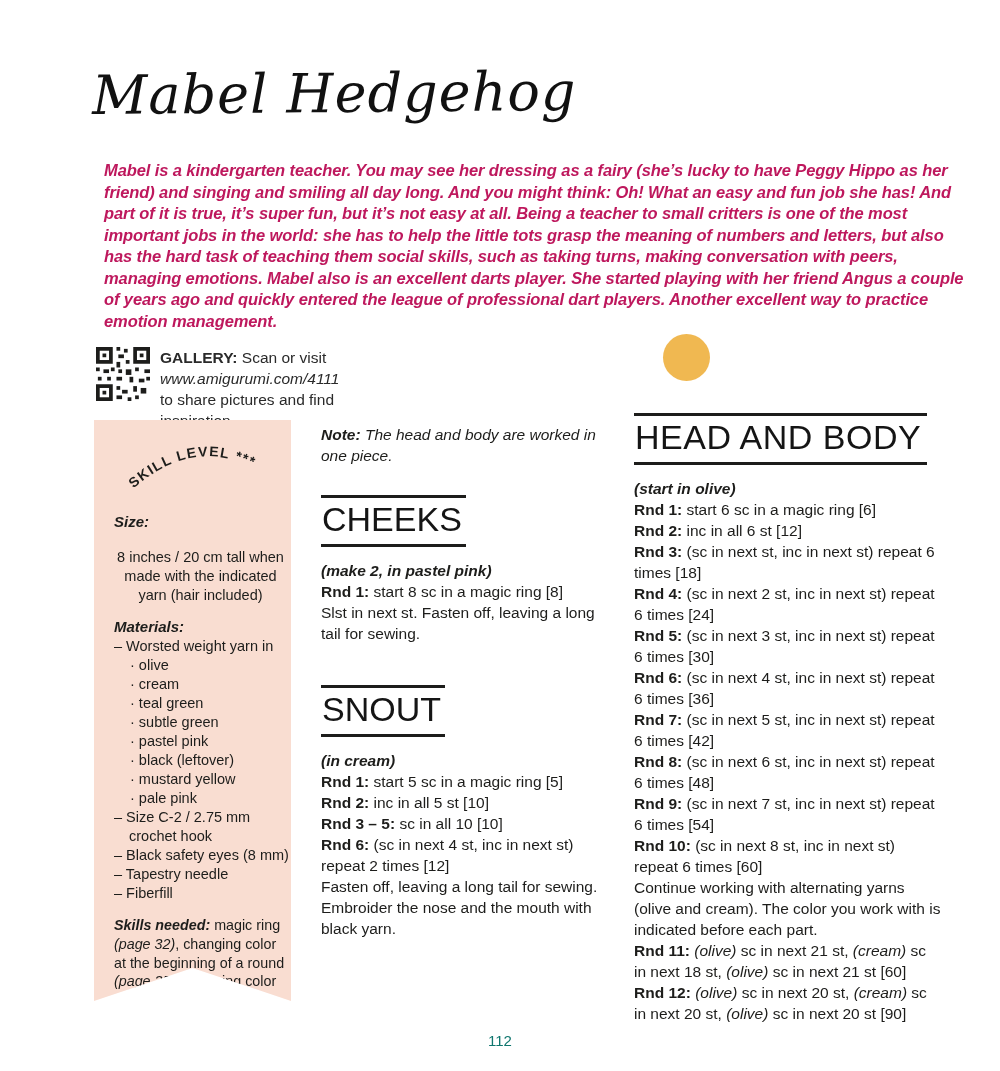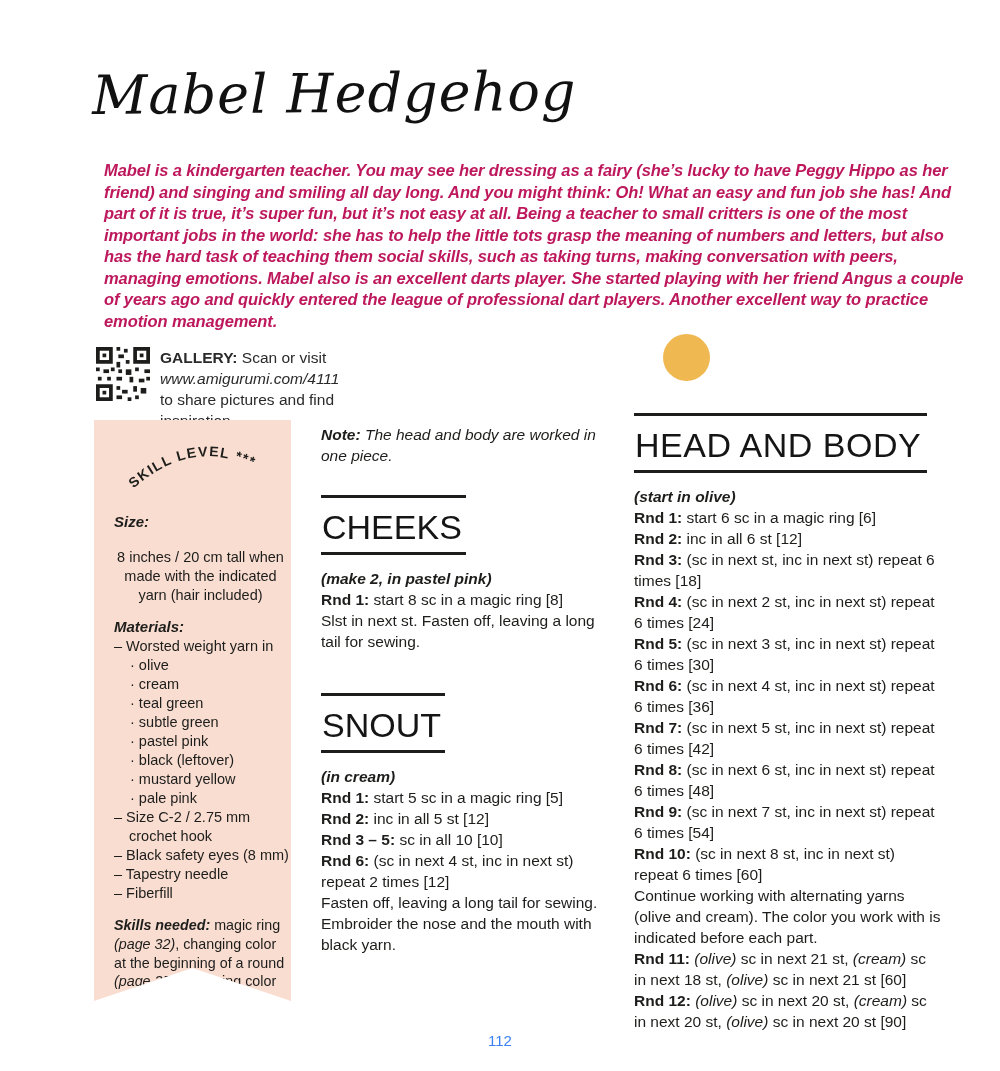--- a/index.html
+++ b/index.html
@@ -53,35 +53,35 @@
 
   .col { position:absolute; }
   .col-mid { left:287px; top:424px; width:290px; }
   .col-right { left:600px; top:413px; width:308px; }
 
   .note { font-size:16px; line-height:22px; }
 
   .section-title {
     display:inline-block;
     border-top:3px solid #1d1d1b; border-bottom:3px solid #1d1d1b;
-    padding:12px 4px 8px 1px;
+    padding:4px 4px 8px 1px;
     font-size:34px; font-weight:500; letter-spacing:0px; line-height:1;
     color:#151515;
   }
   .cheeks-head { margin-top:29px; }
   .snout-head  { margin-top:41px; }
   .hb-head .section-title { font-size:34px; letter-spacing:0.5px; padding-right:6px; }
 
   .subtitle { font-weight:bold; font-size:15.5px; margin-top:13px; line-height:21px;font-style:italic; }
   .instructions { margin-top:0px; }
   .pline { font-size:15.5px; line-height:21px; }
 
   .page-number {
     position:absolute; left:0; top:1032px; width:100%;
-    text-align:center; font-size:15px; color:#3b82f6;
+    text-align:center; font-size:15px; color:#0f766e;
   }
 </style>
 </head>
 <body>
 
 <div class="page">
 
   <div class="title">Mabel Hedgehog</div>
 
   <div class="intro">Mabel is a kindergarten teacher. You may see her dressing as a fairy (she’s lucky to have Peggy Hippo as her friend) and singing and smiling all day long. And you might think: Oh! What an easy and fun job she has! And part of it is true, it’s super fun, but it’s not easy at all. Being a teacher to small critters is one of the most important jobs in the world: she has to help the little tots grasp the meaning of numbers and letters, but also has the hard task of teaching them social skills, such as taking turns, making conversation with peers, managing emotions. Mabel also is an excellent darts player. She started playing with her friend Angus a couple of years ago and quickly entered the league of professional dart players. Another excellent way to practice emotion management.</div>
@@ -175,21 +175,21 @@
         <div class="pline"><span class="b">Rnd 1:</span><span> start 8 sc in a magic ring [8]</span></div>
         <div class="pline"><span>Slst in next st. Fasten off, leaving a long tail for sewing.</span></div>
       </div>
 
     <div class="snout-head">
       <span class="section-title">SNOUT</span>
     </div>
     <div class="subtitle">(in cream)</div>
     <div class="instructions">
         <div class="pline"><span class="b">Rnd 1:</span><span> start 5 sc in a magic ring [5]</span></div>
-        <div class="pline"><span class="b">Rnd 2:</span><span> inc in all 5 st [12]</span></div>
+        <div class="pline"><span class="b">Rnd 2:</span><span> inc in all 5 st [10]</span></div>
         <div class="pline"><span class="b">Rnd 3 – 5:</span><span> sc in all 10 [10]</span></div>
         <div class="pline"><span class="b">Rnd 6:</span><span> (sc in next 4 st, inc in next st) repeat 2 times [12]</span></div>
         <div class="pline"><span>Fasten off, leaving a long tail for sewing. Embroider the nose and the mouth with black yarn.</span></div>
       </div>
   </div>
 
   <div class="col col-right">
     <div class="hb-head">
       <span class="section-title">HEAD AND BODY</span>
     </div>

